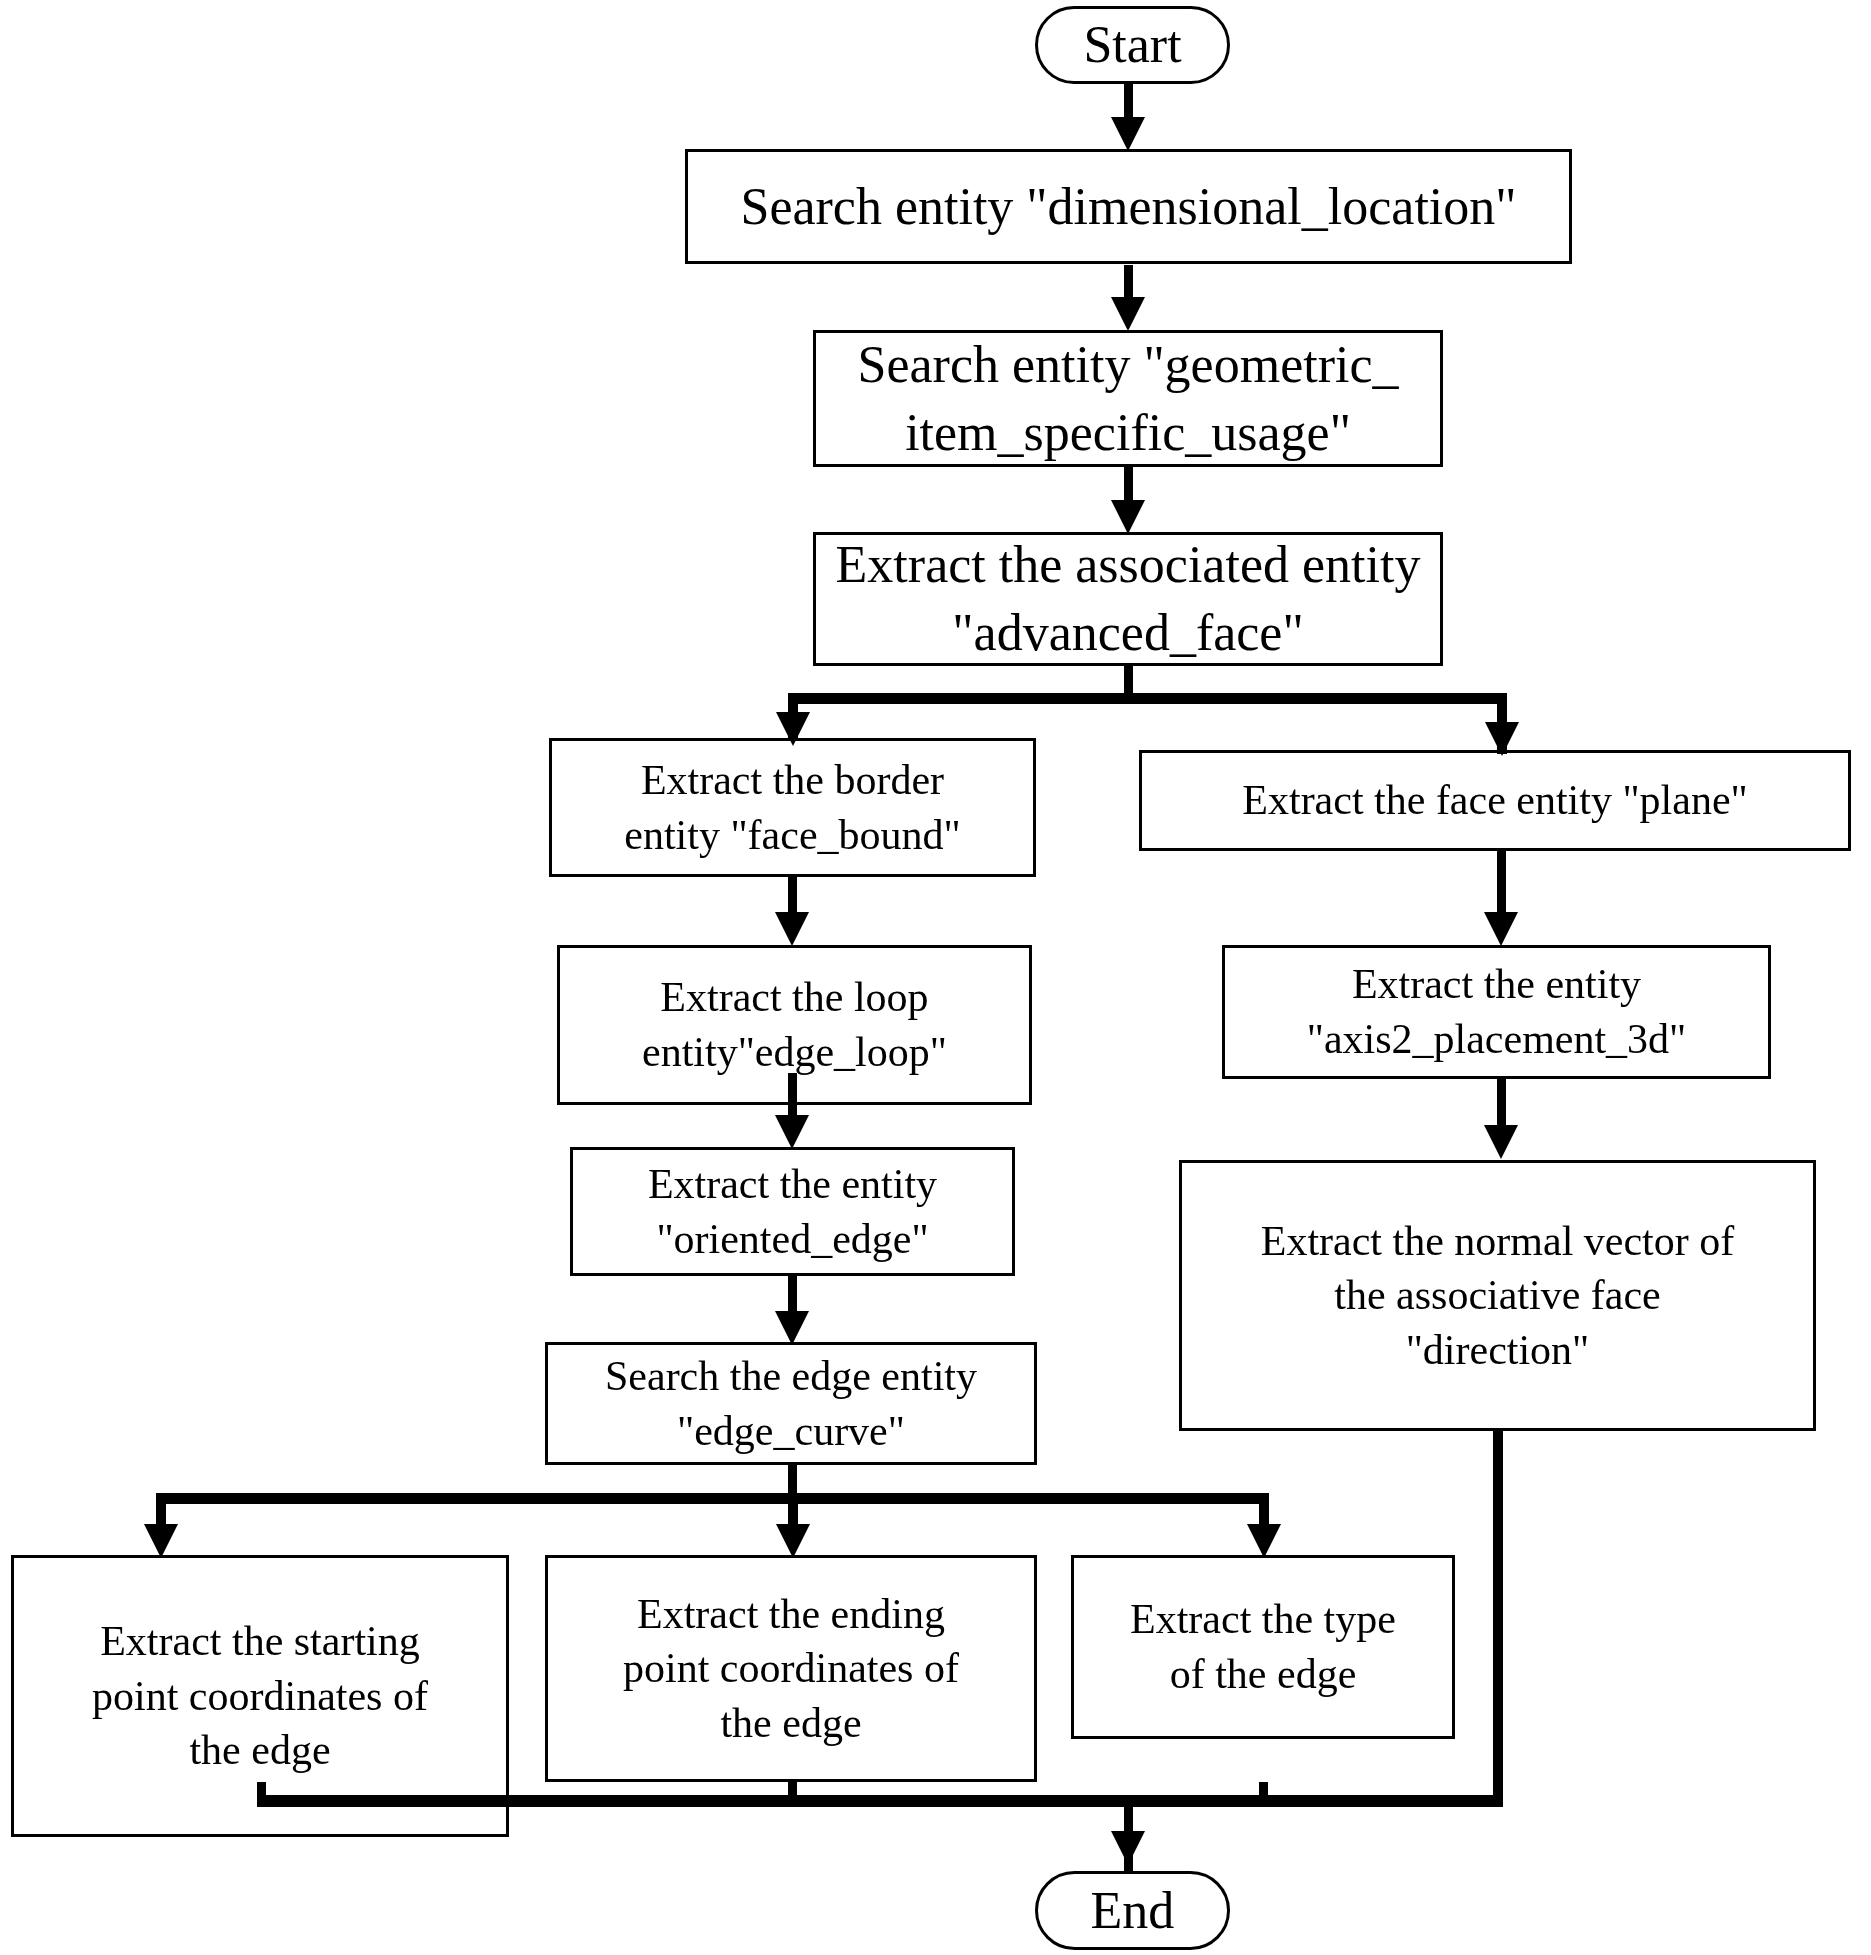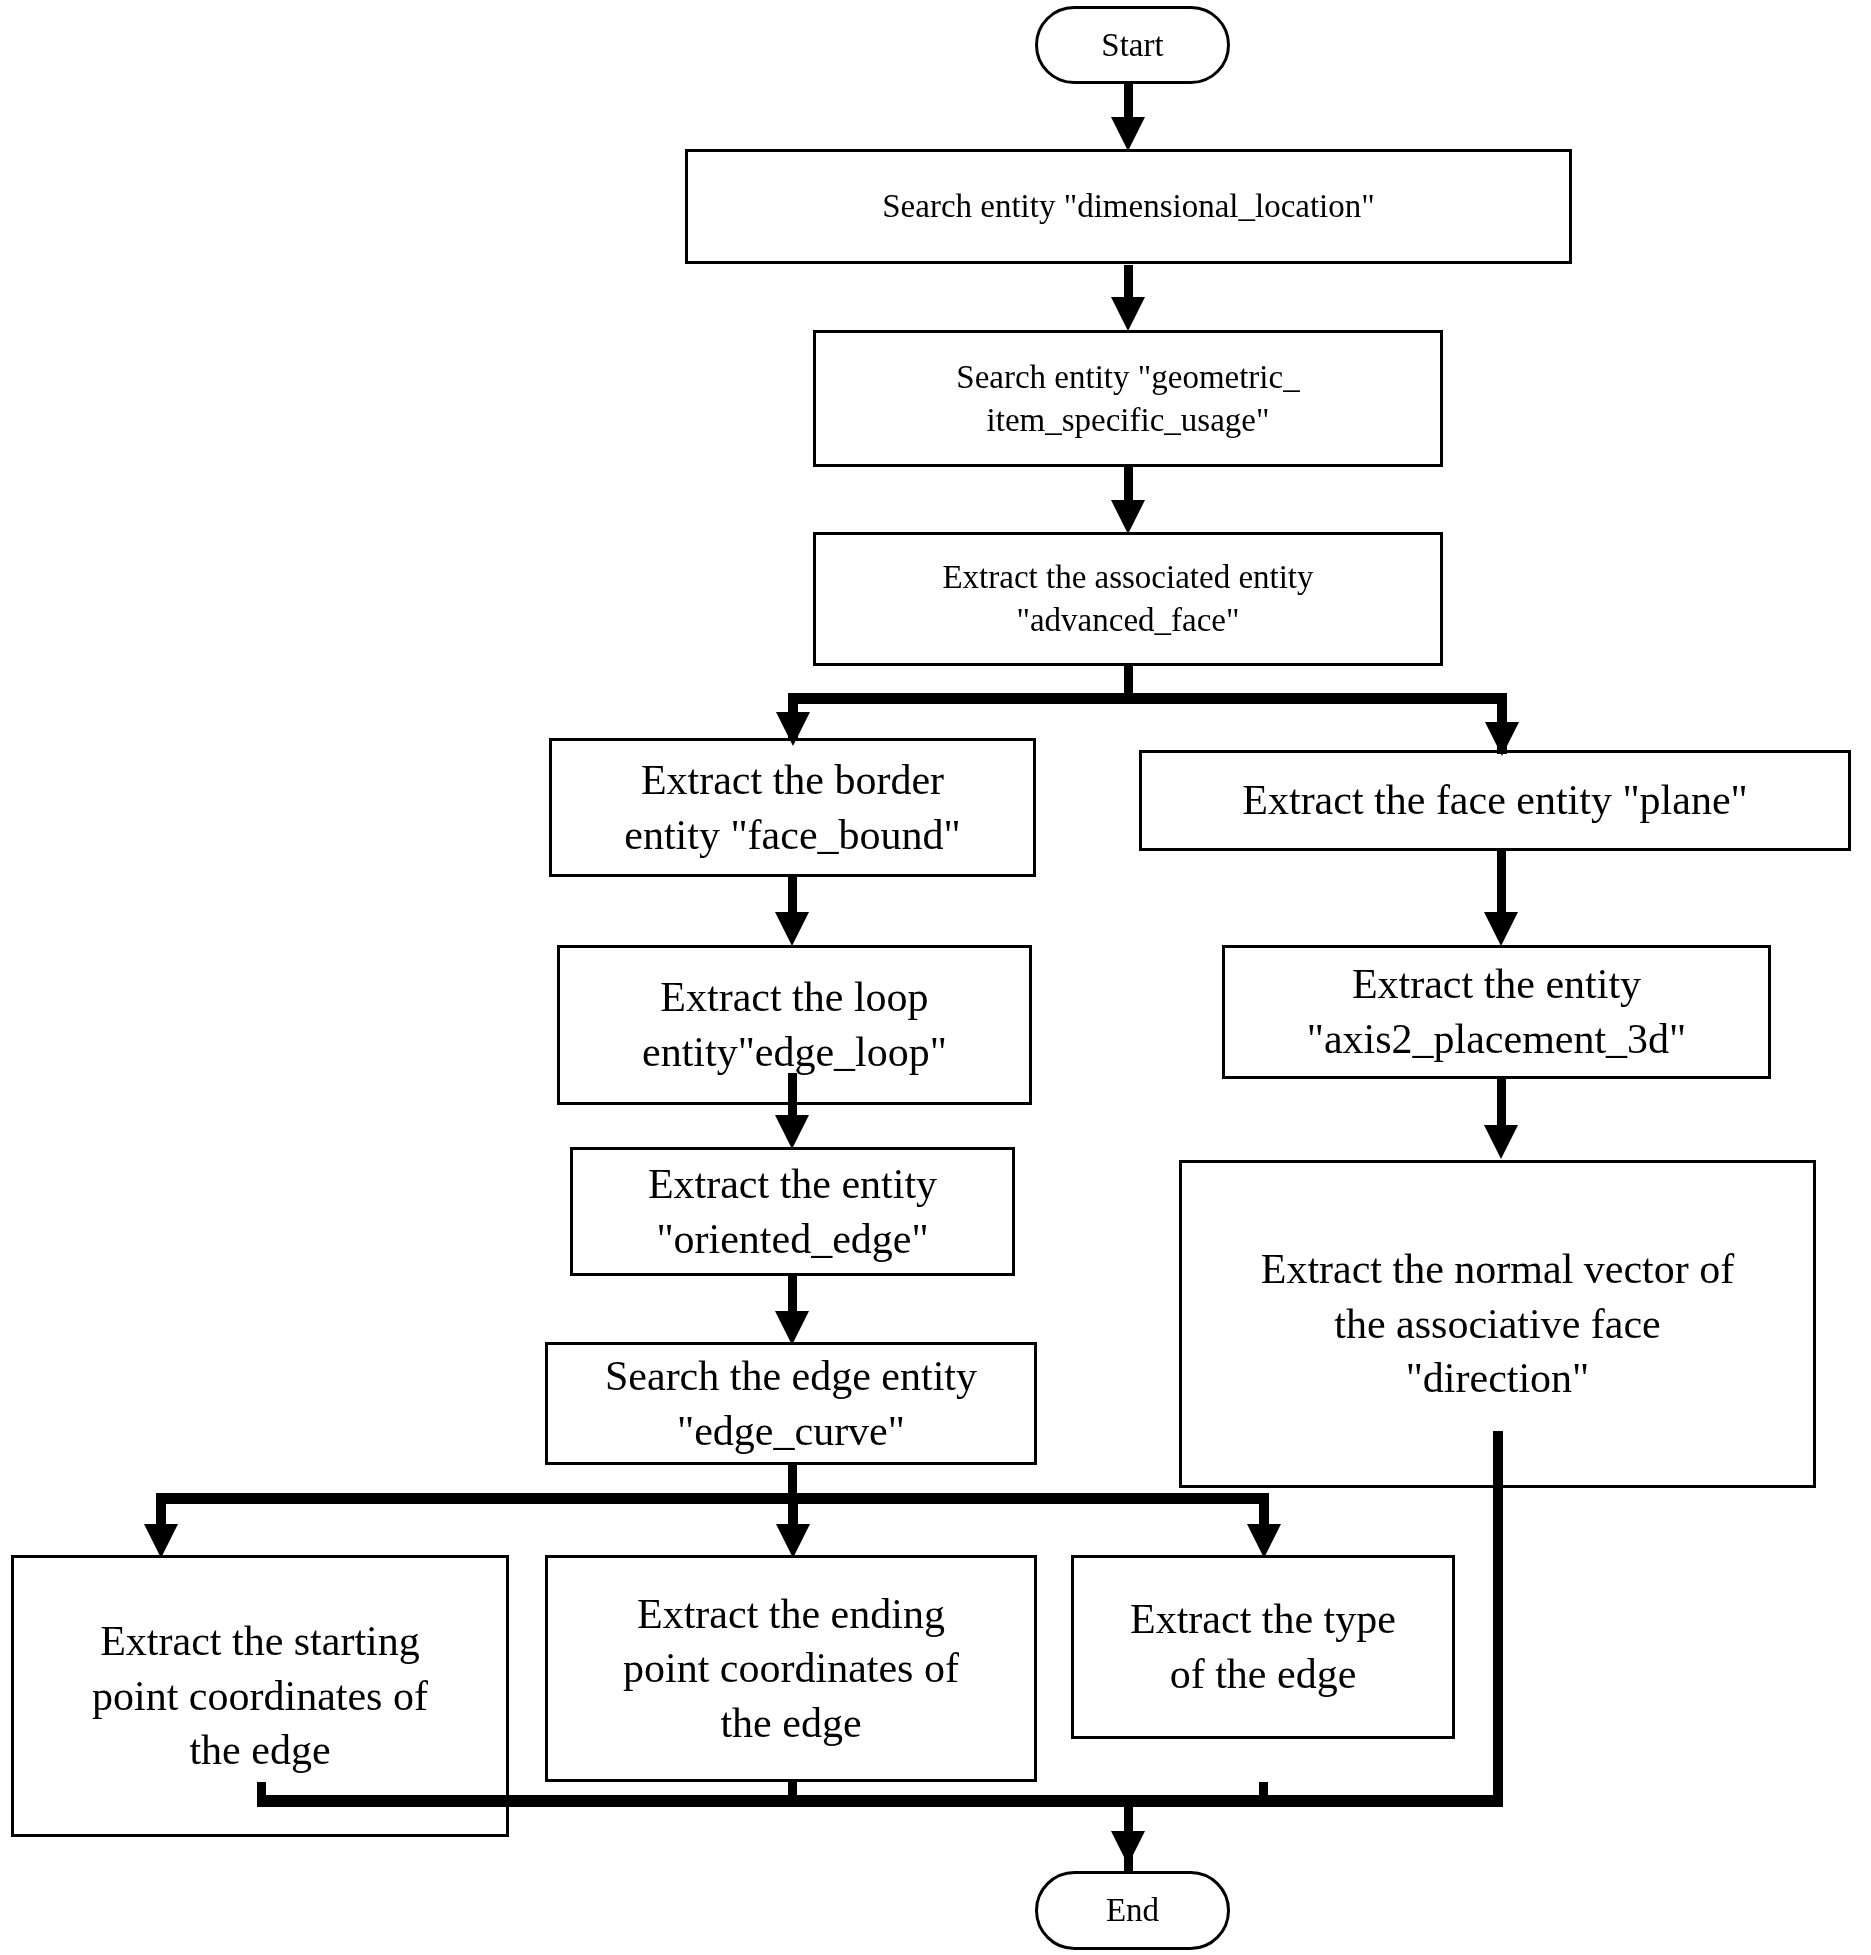--- a/index.html
+++ b/index.html
@@ -33,21 +33,21 @@
     border: 3.9px solid #000000;
     border-radius: 47px;
   }
   .node .label {
     display: block;
     line-height: 1.30;
     white-space: pre-line;
     padding: 0 7.8px;
   }
   .f54 { font-size: 42px; }
-  .f56 { font-size: 33px; }
+  .f56 { font-size: 52px; }
 
   
   .vline, .hline {
     position: absolute;
     background: #000000;
   }
   .arrowhead {
     position: absolute;
     width: 0;
     height: 0;
@@ -96,21 +96,21 @@
   <div class="node process" style="left:1222px; top:945px; width:549px; height:134px;">
     <span class="label f54">Extract the entity
 "axis2_placement_3d"</span>
   </div>
 
   <div class="node process" style="left:570px; top:1147px; width:445px; height:129px;">
     <span class="label f54">Extract the entity
 "oriented_edge"</span>
   </div>
 
-  <div class="node process" style="left:1179px; top:1160px; width:637px; height:328px;">
+  <div class="node process" style="left:1179px; top:1160px; width:637px; height:271px;">
     <span class="label f54">Extract the normal vector of
 the associative face
 "direction"</span>
   </div>
 
   <div class="node process" style="left:545px; top:1342px; width:492px; height:123px;">
     <span class="label f54">Search the edge entity
 "edge_curve"</span>
   </div>
 

